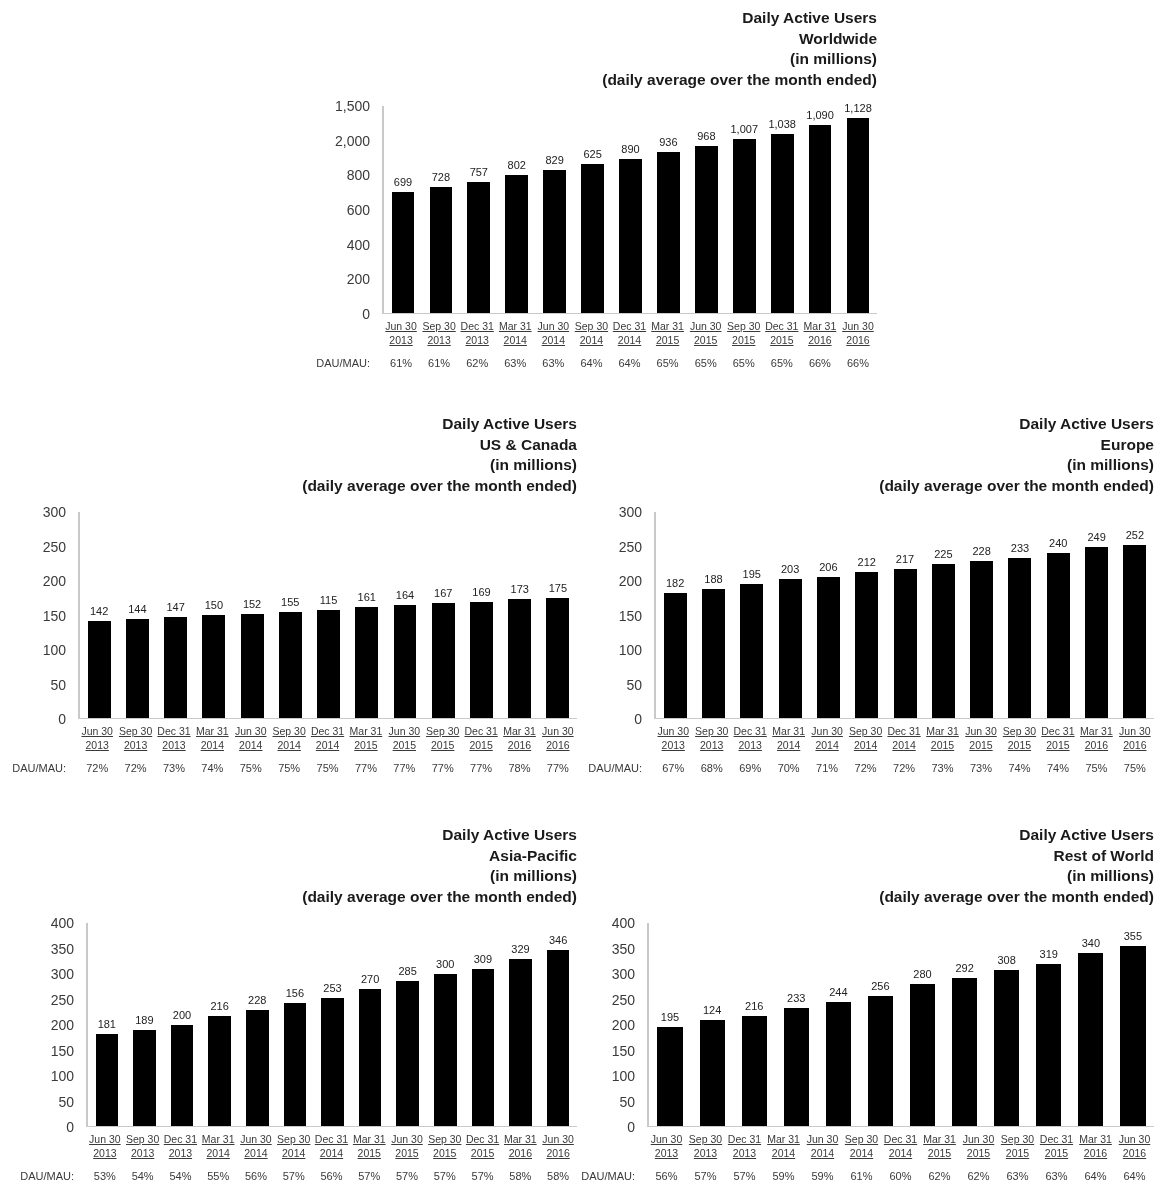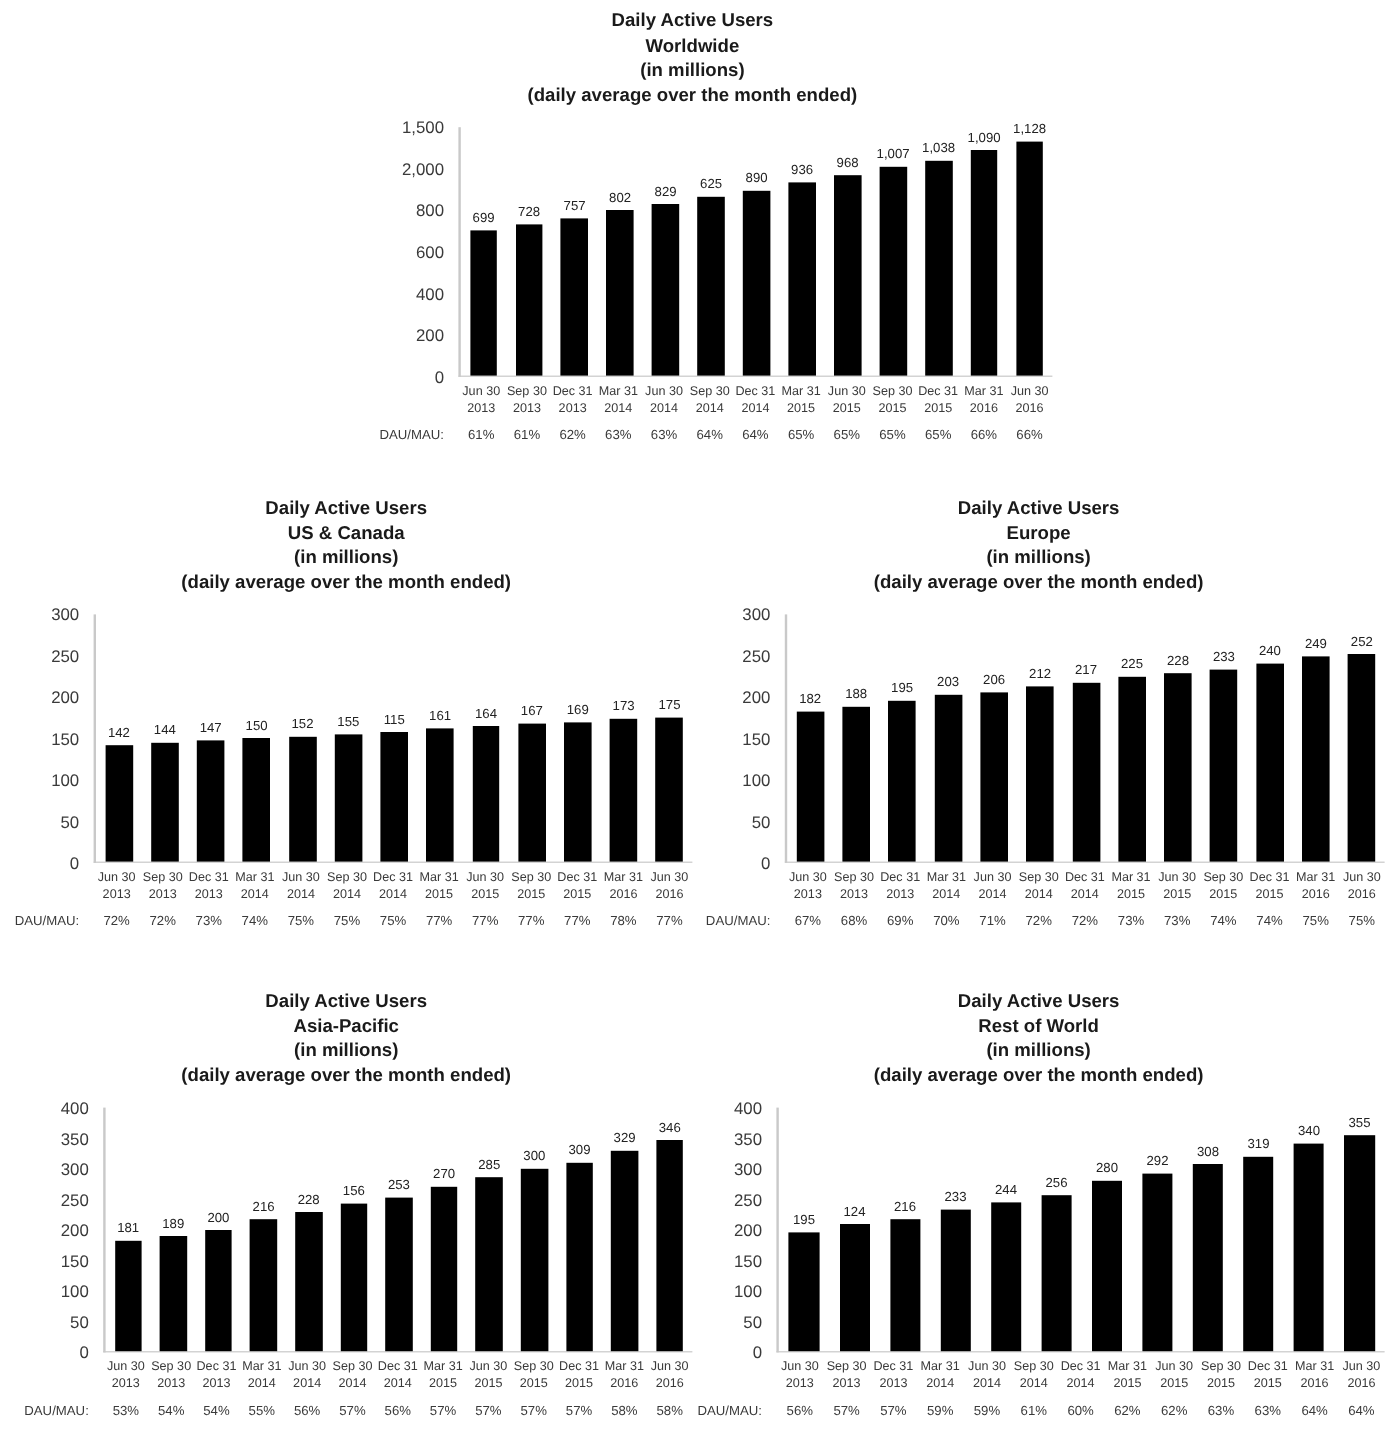--- a/index.html
+++ b/index.html
@@ -13,21 +13,21 @@
   }
   .page { padding-top: 8px; width: 1154px; }
   .row-top { display: flex; justify-content: center; }
   .row-pair { display: flex; justify-content: space-between; }
   .row-middle { margin-top: 44px; }
   .row-bottom { margin-top: 50px; }
 
   .chart { display: block; }
 
   .chart-title {
-    text-align: center;
+    text-align: right;
     font-weight: bold;
     font-size: 15.5px;
     line-height: 20.5px;
     color: var(--title-color, #1a1a1a);
   }
   .chart-grid { display: grid; margin-top: 16px; }
 
   .y-axis { position: relative; font-size: 14px; color: var(--text-color, #3a3a3a); }
   .y-tick {
     position: absolute;
@@ -57,21 +57,21 @@
   .bar-label {
     font-size: 11px;
     line-height: 13px;
     color: #222222;
     margin-bottom: 3px;
     white-space: nowrap;
     flex-shrink: 0;
   }
   .bar { width: 60%; background: var(--bar-color, #000000); flex-shrink: 0; }
 
-  .x-axis { display: flex; margin-top: 5px; }
+  .x-axis { display: flex; margin-top: 5px; text-decoration: underline; }
   .x-slot {
     flex: 1;
     text-align: center;
     font-size: 10.5px;
     line-height: 14px;
     color: var(--text-color, #3a3a3a);
     white-space: nowrap;
   }
 
   .dau-label {

